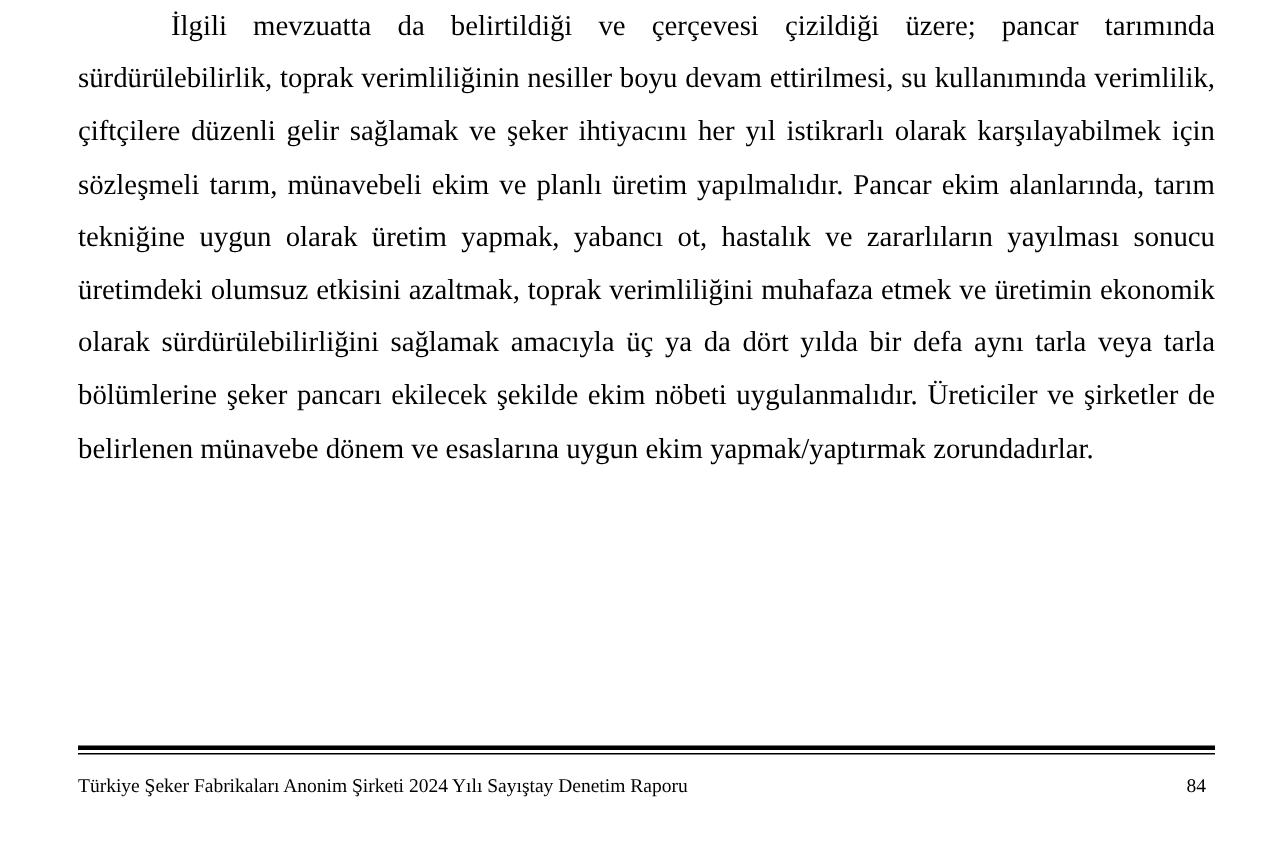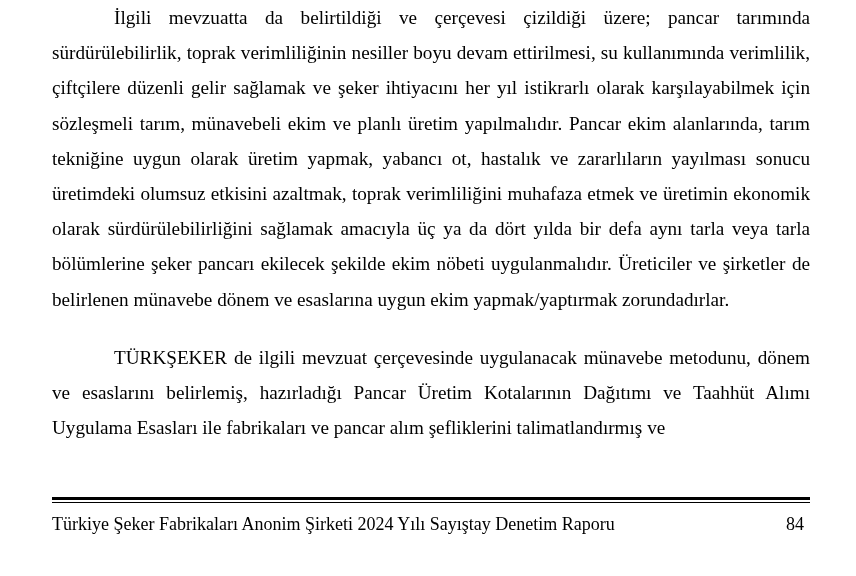--- a/index.html
+++ b/index.html
@@ -63,41 +63,40 @@
     border-bottom: 1px solid #000000;
     box-sizing: border-box;
     background: #ffffff;
   }
 
   .footer-row {
     display: flex;
     align-items: baseline;
     justify-content: space-between;
     margin-top: 9px;
-    font-size: 18px;
+    font-size: 13px;
     line-height: 24px;
     white-space: nowrap;
   }
 
   .footer-title {
     letter-spacing: 0px;
   }
 
   .footer-page {
     padding-right: 6px;
   }
 </style>
 </head>
 <body>
 
 <div class="page">
 
   <div class="content">
     <p class="para">İlgili mevzuatta da belirtildiği ve çerçevesi çizildiği üzere; pancar tarımında sürdürülebilirlik, toprak verimliliğinin nesiller boyu devam ettirilmesi, su kullanımında verimlilik, çiftçilere düzenli gelir sağlamak ve şeker ihtiyacını her yıl istikrarlı olarak karşılayabilmek için sözleşmeli tarım, münavebeli ekim ve planlı üretim yapılmalıdır. Pancar ekim alanlarında, tarım tekniğine uygun olarak üretim yapmak, yabancı ot, hastalık ve zararlıların yayılması sonucu üretimdeki olumsuz etkisini azaltmak, toprak verimliliğini muhafaza etmek ve üretimin ekonomik olarak sürdürülebilirliğini sağlamak amacıyla üç ya da dört yılda bir defa aynı tarla veya tarla bölümlerine şeker pancarı ekilecek şekilde ekim nöbeti uygulanmalıdır. Üreticiler ve şirketler de belirlenen münavebe dönem ve esaslarına uygun ekim yapmak/yaptırmak zorundadırlar.</p>
-    <p class="para">TÜRKŞEKER de ilgili mevzuat çerçevesinde uygulanacak münavebe metodunu, dönem ve esaslarını belirlemiş, hazırladığı Pancar Üretim Kotalarının Dağıtımı ve Taahhüt Alımı Uygulama Esasları ile fabrikaları ve pancar alım şefliklerini talimatlandırmış ve</p>
   </div>
 
   <div class="footer">
     <div class="footer-rule"></div>
     <div class="footer-row">
       <span class="footer-title">Türkiye Şeker Fabrikaları Anonim Şirketi 2024 Yılı Sayıştay Denetim Raporu</span>
       <span class="footer-page">84</span>
     </div>
   </div>
 

